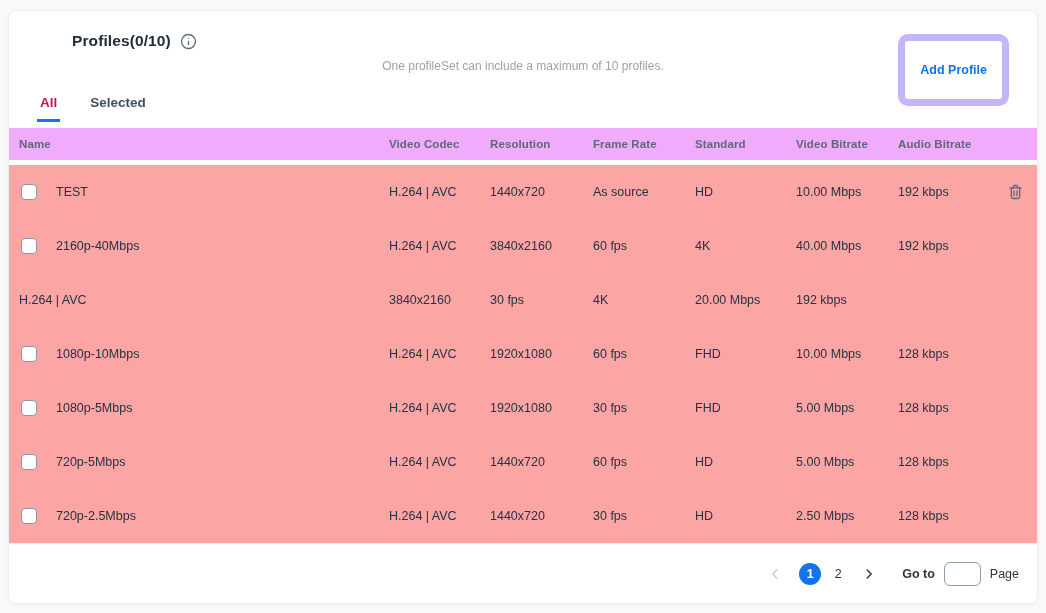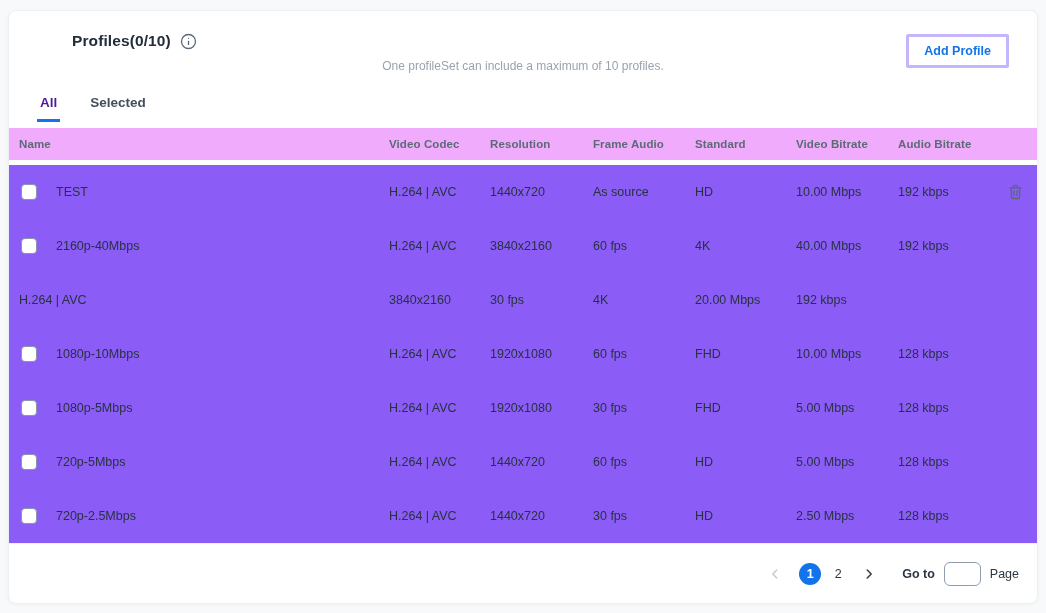--- a/index.html
+++ b/index.html
@@ -18,41 +18,41 @@
     display:flex; flex-direction:column;
   }
   
   .card-header { padding:21px 20px 0 19px; }
   .title-row { display:flex; align-items:center; position:relative; height:18px;margin-left:44px; }
   .page-title { font-size:15.5px; font-weight:bold; color:#222d39; letter-spacing:0.1px; }
   .info-btn { background:none; border:none; margin-left:9px; cursor:pointer; display:flex; align-items:center; color:#5b6977; }
   .add-btn {
     position:absolute; right:8px; top:2px;
     background:#ffffff; color:#1273eb; font-weight:bold; font-size:12.5px;
-    border:3px solid #c4b5fd; border-radius:2px; padding:7px 15px; cursor:pointer;
+    border:7px solid #c4b5fd; border-radius:10px; padding:22px 15px; cursor:pointer;
     font-family:inherit;
   }
   .subtitle { margin:9px 0 0 1px; font-size:12px; color:#99a3ae;text-align:center; }
   .tabs { display:flex; margin:22px 0 0 9px; gap:27px; }
   .tab {
     font-size:13.5px; font-weight:bold; color:#42505c; cursor:pointer;
     padding:0 3px 9px 3px; border-bottom:3px solid transparent;
   }
-  .tab.active { color:#4c1d95; border-bottom-color:#1273eb; }
+  .tab.active { color:#be185d; border-bottom-color:#1273eb; }
   
   .grid {
     display:grid;
     grid-template-columns:370px 101px 103px 102px 101px 102px 101px 1fr;
     align-items:center;
     padding:0 13px 0 10px;
   }
   .thead { height:32px; background:#f0abfc; margin-top:6px; }
   .th { font-size:11.5px; font-weight:bold; color:#5d6a76; letter-spacing:0.1px; }
   .tbody { padding-top:5px; flex:0 0 383px; }
-  .row { height:54px; background:#8b5cf6; }
+  .row { height:54px; background:#fca5a5; }
   .cell { font-size:12.5px; color:#273240; }
   .name-cell { display:flex; align-items:center; }
   .cb {
     appearance:none; -webkit-appearance:none;
     width:16px; height:16px; margin-left:2px;
     border:1.5px solid #8997a6; border-radius:4px; background:#fff; cursor:pointer;
   }
   .name-label { margin-left:19px; }
   .actions { display:flex; justify-content:flex-end; }
   .trash-btn { background:none; border:none; cursor:pointer; color:#5b6977; display:flex; padding:0; }
@@ -100,21 +100,21 @@
     <div class="tabs">
       <div class="tab active">All</div>
       <div class="tab">Selected</div>
     </div>
   </div>
 
   <div class="thead grid">
     <span class="th">Name</span>
     <span class="th">Video Codec</span>
     <span class="th">Resolution</span>
-    <span class="th">Frame Audio</span>
+    <span class="th">Frame Rate</span>
     <span class="th">Standard</span>
     <span class="th">Video Bitrate</span>
     <span class="th">Audio Bitrate</span>
     <span class="th"></span>
   </div>
 
   <div class="tbody" id="rows">
       <div class="row grid">
     <div class="cell name-cell">
       <input type="checkbox" class="cb" style="">

